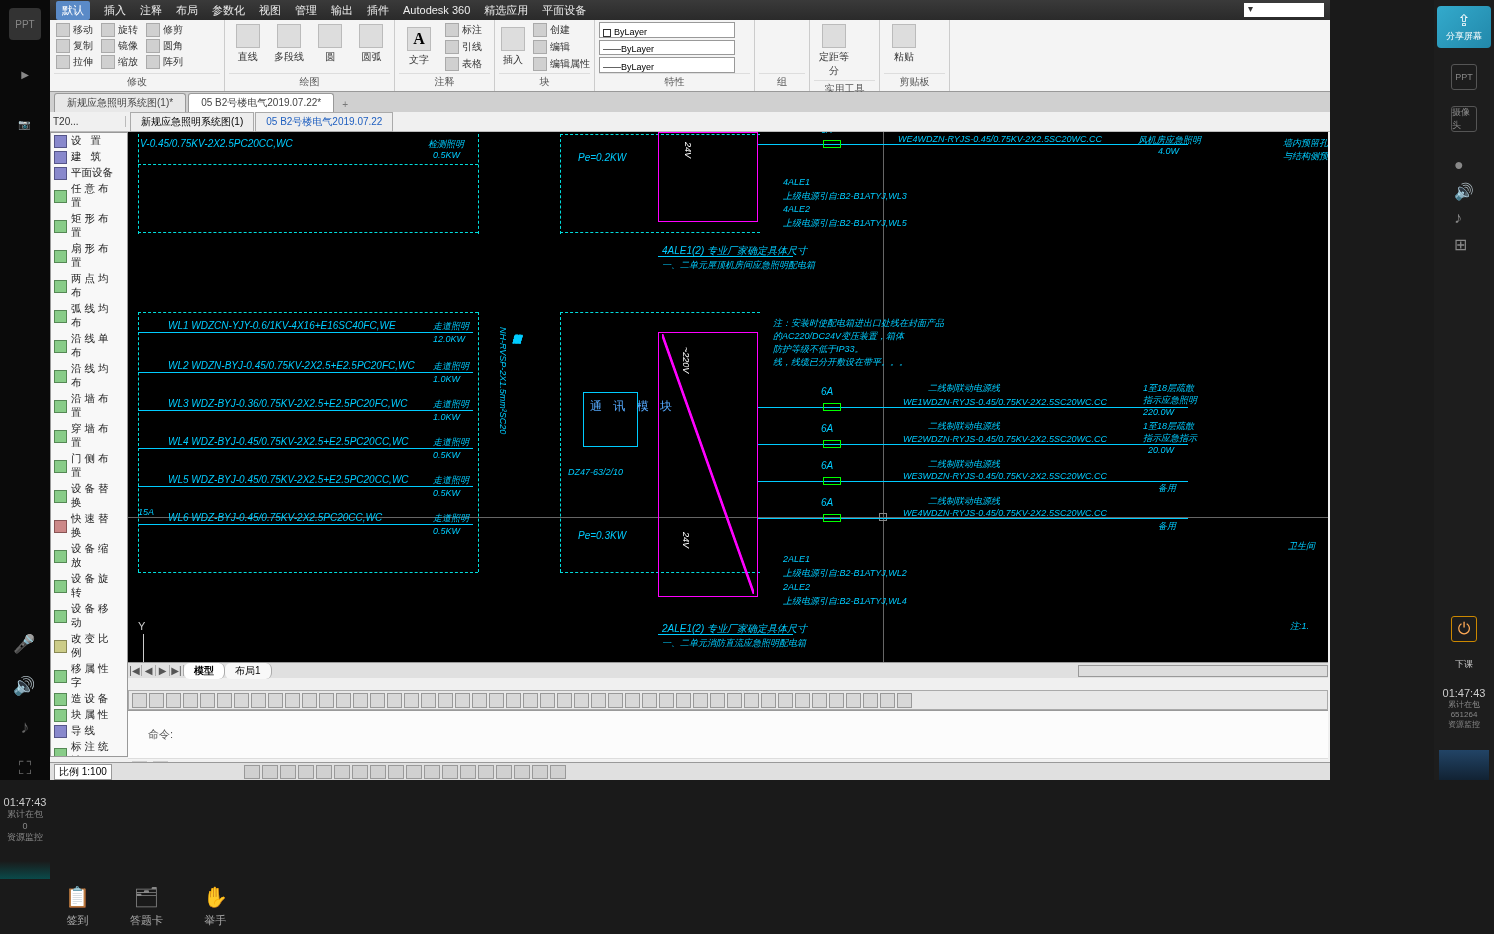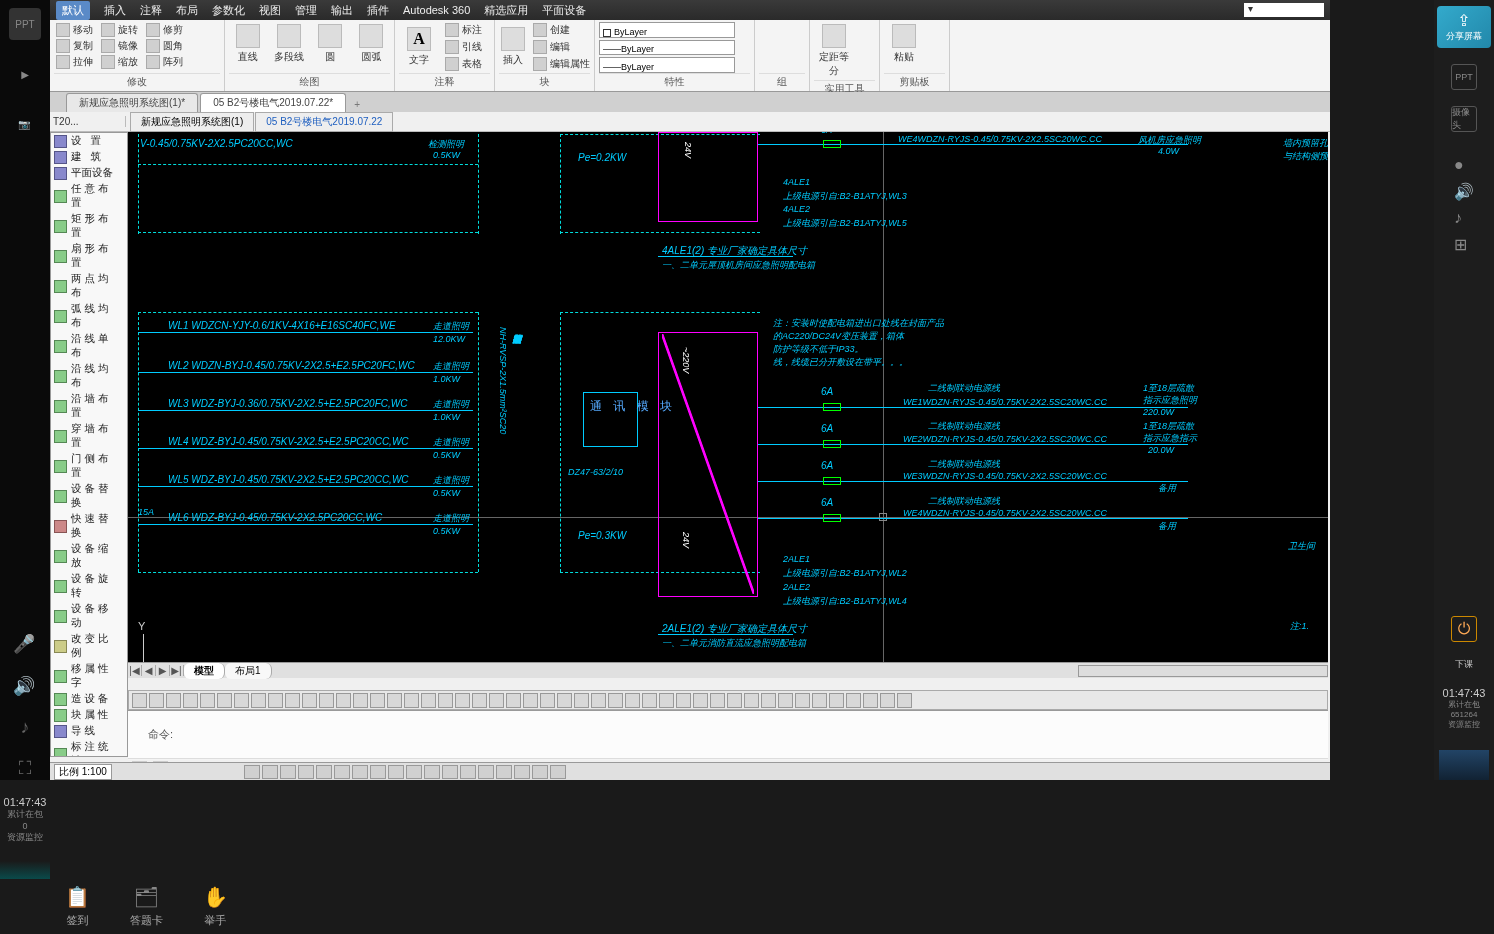--- a/index.html
+++ b/index.html
@@ -38,21 +38,21 @@
 .rb-btn-big { display: flex; flex-direction: column; align-items: center; width: 40px; padding: 2px; }
 .rb-btn-big .bi { width: 24px; height: 24px; background: #ddd; border: 1px solid #bbb; }
 .rb-btn-big .bl { font-size: 10px; color: #333; margin-top: 2px; text-align: center; }
 .rb-btn-sm { display: flex; align-items: center; gap: 3px; font-size: 10px; color: #333; padding: 1px 2px; white-space: nowrap; }
 .rb-btn-sm .si { width: 14px; height: 14px; background: #d0d0d0; border: 1px solid #aaa; }
 .layer-dd { width: 145px; height: 18px; background: #fff; border: 1px solid #999; font-size: 10px; display: flex; align-items: center; padding-left: 3px; gap: 3px; }
 .layer-dd .sq { width: 10px; height: 10px; }
 .prop-dd { width: 136px; height: 16px; background: #fff; border: 1px solid #999; font-size: 9px; display: flex; align-items: flex-end; padding-left: 3px; }
 
 
-.filetabs { height: 20px; background: #d0d0d0; display: flex; align-items: flex-end; padding-left: 16px; font-size: 10px; }
+.filetabs { height: 20px; background: #d0d0d0; display: flex; align-items: flex-end; padding-left: 4px; font-size: 10px; }
 .filetab { background: #e8e8e8; border: 1px solid #999; border-bottom: none; padding: 2px 12px; margin-right: 2px; color: #444; border-radius: 3px 3px 0 0; }
 .filetab.active { background: #fff; text-align: center; }
 .ptab { padding: 2px 10px; border: 1px solid #aaa; background: #eee; margin-right: 1px; }
 .ptab.blue { color: #2060c0; }
 
 
 .tool-palette { position: absolute; left: 50px; top: 132px; width: 78px; height: 625px; background: #f8f8f8; border: 1px solid #999; overflow: hidden; }
 .tool-palette .tp-item { display: flex; align-items: center; font-size: 10.5px; padding: 1px 3px; gap: 4px; color: #222; letter-spacing: 3px; }
 .tool-palette .tp-item.nl { letter-spacing: 0; }
 .tool-palette .tp-icon { width: 13px; height: 13px; background: #8c8; border: 1px solid #585; flex-shrink: 0; letter-spacing: 0; }

